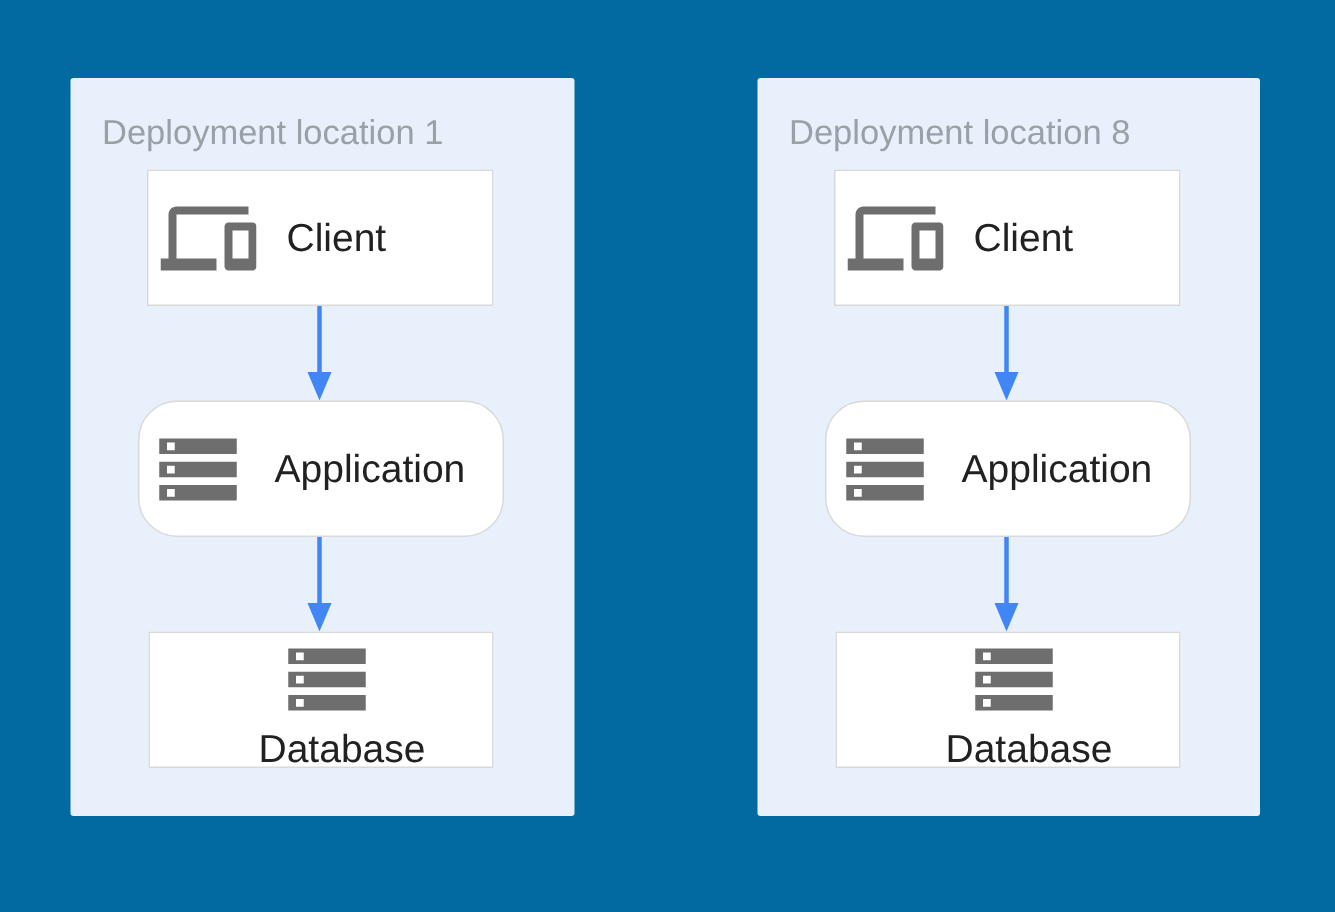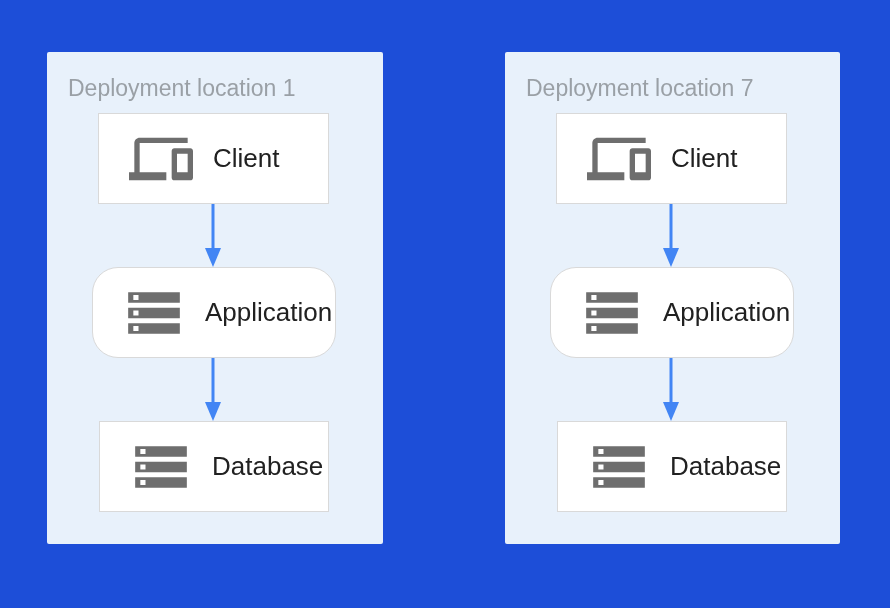--- a/index.html
+++ b/index.html
@@ -16,21 +16,21 @@
   body {
     font-family: "Liberation Sans", "DejaVu Sans", sans-serif;
     width: 890px;
     height: 608px;
     overflow: hidden;
   }
   .stage {
     position: relative;
     width: 890px;
     height: 608px;
-    background: #1d4ed8;
+    background: #0369a1;
     text-decoration: underline;
   }
   .panel {
     position: absolute;
     top: 52px;
     width: 336px;
     height: 492px;
     background: var(--panel-bg);
     border-radius: 2px;
   }
@@ -44,25 +44,25 @@
     line-height: 1.2;
     color: var(--panel-title);
     white-space: nowrap;
   }
   .node {
     position: absolute;
     background: var(--box-bg);
     border: 1px solid var(--box-border);
     display: flex;
     align-items: center;
-    padding-left: 30px;
+    padding-left: 8px;
   }
   .node-client { left: 51px; top: 61px;  width: 231px; height: 91px; }
   .node-app    { left: 45px; top: 215px; width: 244px; height: 91px; border-radius: 26px; }
-  .node-db     { left: 52px; top: 369px; width: 230px; height: 91px; }
+  .node-db     { left: 52px; top: 369px; width: 230px; height: 91px; flex-direction: column; }
   .node .icon-wrap {
     flex: 0 0 auto;
     display: flex;
     align-items: center;
     justify-content: center;
   }
   .node-client .icon-wrap { width: 64px; }
   .node-app .icon-wrap, .node-db .icon-wrap { width: 62px; }
   .node .icon-wrap svg { display: block; fill: var(--icon-color); }
   .node-label {
@@ -125,21 +125,21 @@
       <span class="icon-wrap">
         <svg width="62" height="62" viewBox="0 0 24 24" aria-hidden="true">
           <path d="M2 20h20v-4H2v4zm2-3h2v2H4v-2zM2 4v4h20V4H2zm4 3H4V5h2v2zm-4 7h20v-4H2v4zm2-3h2v2H4v-2z"></path>
         </svg>
       </span>
       <span class="node-label">Database</span>
     </div>
   </div>
 
   <div class="panel p2">
-    <div class="panel-title">Deployment location 7</div>
+    <div class="panel-title">Deployment location 8</div>
 
     <div class="node node-client">
       <span class="icon-wrap">
         <svg width="64" height="64" viewBox="0 0 24 24" aria-hidden="true">
           <path d="M4 6h18V4H4c-1.1 0-2 .9-2 2v11H0v3h14v-3H4V6zm19 2h-6c-.55 0-1 .45-1 1v10c0 .55.45 1 1 1h6c.55 0 1-.45 1-1V9c0-.55-.45-1-1-1zm-1 9h-4v-7h4v7z"></path>
         </svg>
       </span>
       <span class="node-label">Client</span>
     </div>
 

